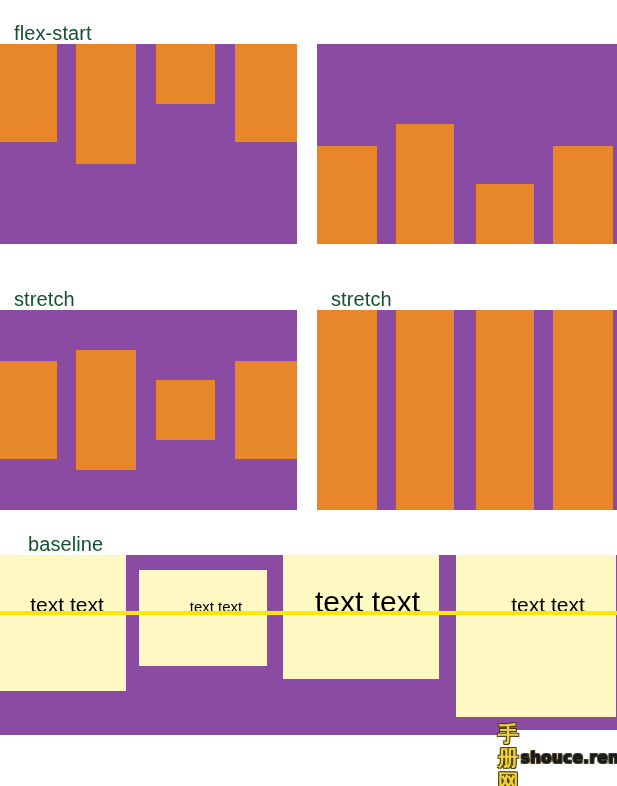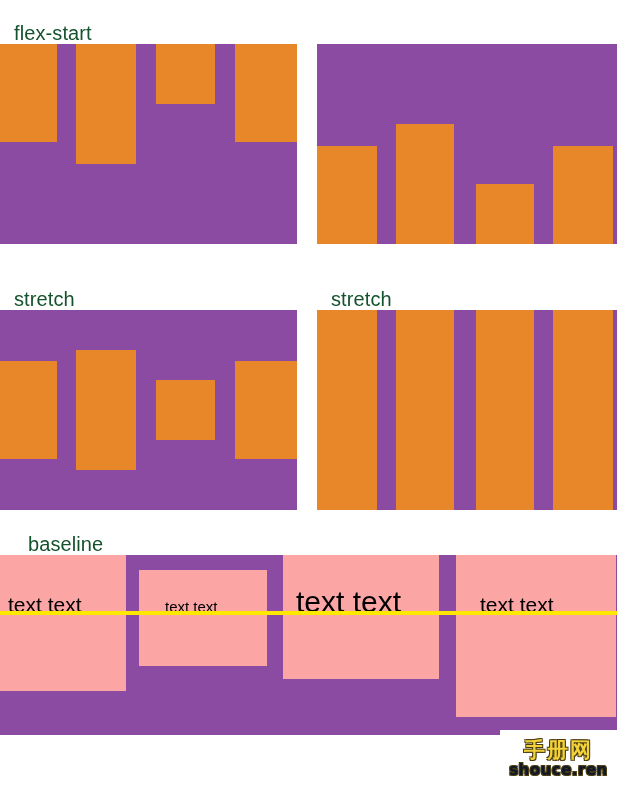--- a/index.html
+++ b/index.html
@@ -60,27 +60,28 @@
     left: 0;
     top: 555px;
     width: 617px;
     height: 180px;
     background: #8B4BA3;
     display: flex;
     align-items: baseline;
     overflow: hidden;
   }
   .baseline-item {
-    background: #fca5a5;
+    background: #fef9c3;
     color: #000000;
     flex: none;
     box-sizing: border-box;
     display: block;
     white-space: nowrap;
     font-family: "Liberation Sans", sans-serif;
+    text-align: center;
   }
   .baseline-rule {
     position: absolute;
     left: 0;
     top: 611px;
     width: 617px;
     height: 4px;
     background: #FFE800;
     z-index: 5;
     pointer-events: none;
@@ -88,21 +89,20 @@
 
   
   .watermark {
     position: absolute;
     right: 0;
     bottom: 0;
     width: 117px;
     height: 56px;
     background: #ffffff;
     display: flex;
-    flex-direction: column;
     align-items: center;
     justify-content: center;
     z-index: 20;
   }
   .wm-cn {
     font-family: "DejaVu Sans", sans-serif;
     font-size: 21px;
     font-weight: 700;
     line-height: 24px;
     color: #F2D23A;

